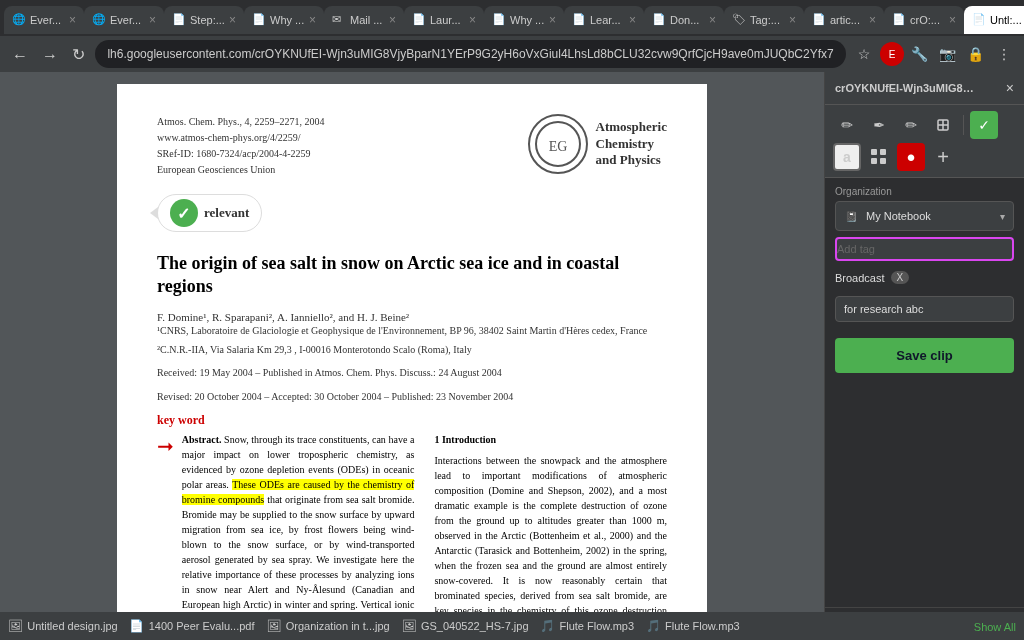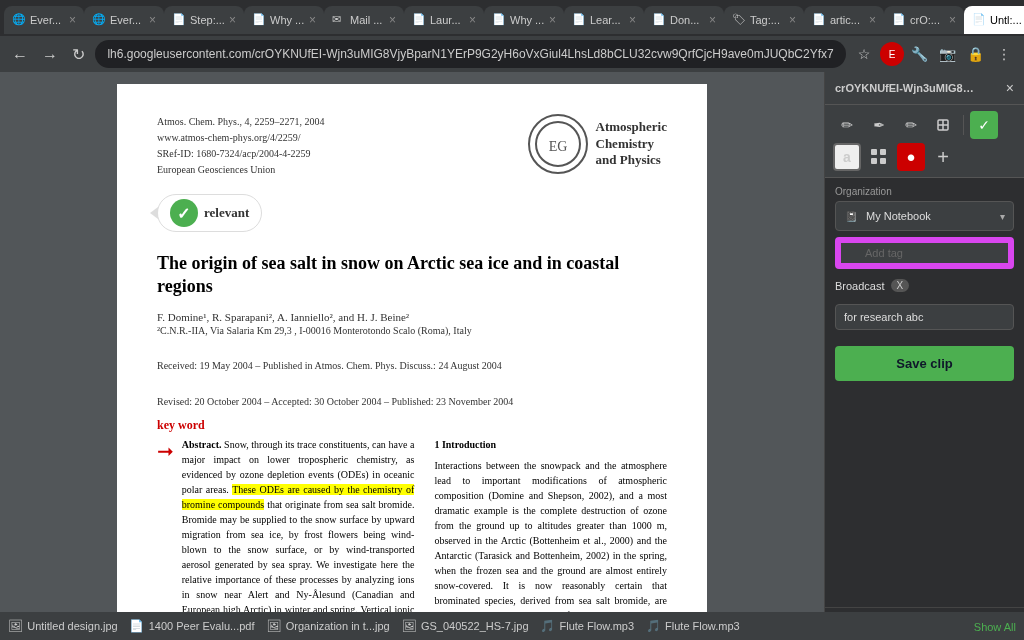--- a/index.html
+++ b/index.html
@@ -33,21 +33,21 @@
     .journal-emblem { width: 60px; height: 60px; border: 2px solid #555; border-radius: 50%; display: flex; align-items: center; justify-content: center; font-size: 20px; color: #b91c1c; }
     .journal-name { font-size: 14px; font-weight: bold; color: #333; line-height: 1.3; }
 
     .relevant-badge { display: inline-flex; align-items: center; gap: 6px; background: white; border: 1px solid #ddd; border-radius: 20px; padding: 4px 12px; font-size: 13px; font-weight: bold; color: #333; margin-bottom: 10px; position: relative; }
     .relevant-check { width: 28px; height: 28px; background: #4CAF50; border-radius: 50%; display: flex; align-items: center; justify-content: center; color: white; font-size: 16px; }
     .speech-bubble-tail { position: absolute; left: -8px; top: 50%; transform: translateY(-50%); width: 0; height: 0; border-top: 6px solid transparent; border-bottom: 6px solid transparent; border-right: 8px solid #ddd; }
 
     .paper-title { font-size: 18px; font-weight: bold; color: #000; margin-bottom: 12px; line-height: 1.3; }
     .paper-authors { font-size: 11px; color: #333; }
     .paper-affiliation { font-size: 10px; color: #333; margin-bottom: 4px; line-height: 1.5; }
-    .paper-dates { font-size: 10px; color: #333; margin-top: 20px; line-height: 1.6; }
+    .paper-dates { font-size: 10px; color: #333; margin-top: 8px; line-height: 1.6; }
 
     .keyword-label { color: #cc0000; font-size: 12px; font-weight: bold; margin: 8px 0 4px 0; }
 
     .arrow-container { display: flex; align-items: flex-start; gap: 8px; }
     .red-arrow { color: #cc0000; font-size: 20px; margin-top: 2px; flex-shrink: 0; }
 
     .two-column { display: flex; gap: 20px; }
     .column { flex: 1; font-size: 10px; color: #000; line-height: 1.5; text-align: justify; }
     .abstract-label { font-weight: bold; }
     .highlighted-text { background: #FFFF00; }
@@ -69,21 +69,21 @@
     .panel-divider-v { width: 1px; background: #555; height: 20px; margin: 0 2px; }
     .panel-add { width: 28px; height: 28px; display: flex; align-items: center; justify-content: center; background: none; border: none; color: #ccc; font-size: 20px; cursor: pointer; }
 
     .panel-section { padding: 8px 10px; }
     .panel-label { color: #999; font-size: 10px; margin-bottom: 4px; }
     .panel-dropdown { display: flex; align-items: center; justify-content: space-between; background: #3c3f41; border-radius: 4px; padding: 6px 8px; cursor: pointer; border: 1px solid #555; }
     .panel-dropdown-icon { width: 16px; height: 16px; margin-right: 6px; display: inline-flex; align-items: center; justify-content: center; font-size: 10px; color: #aaa; }
     .panel-dropdown-text { color: #ddd; font-size: 11px; flex: 1; }
     .panel-dropdown-arrow { color: #aaa; font-size: 10px; }
 
-    .panel-tag-input { background: #3c3f41; border: 6px solid #d946ef; border-radius: 4px; padding: 4px 24px; width: 100%; color: #ccc; font-size: 11px; margin-bottom: 6px; }
+    .panel-tag-input { background: #3c3f41; border: 2px solid #d946ef; border-radius: 4px; padding: 4px 0; width: 100%; color: #ccc; font-size: 11px; margin-bottom: 6px; }
     .panel-tag-input::placeholder { color: #666; }
 
     .broadcast-row { display: flex; align-items: center; gap: 6px; padding: 4px 0; }
     .broadcast-text { color: #ddd; font-size: 11px; }
     .broadcast-x { background: #555; border-radius: 10px; padding: 1px 6px; color: #ccc; font-size: 10px; cursor: pointer; }
     .panel-research-input { background: #3c3f41; border: 1px solid #555; border-radius: 4px; padding: 6px 8px; width: 100%; color: #ddd; font-size: 11px; }
 
     .save-clip-btn { margin: 8px 10px; background: #4CAF50; border: none; border-radius: 4px; color: #0f172a; font-size: 13px; font-weight: bold; padding: 10px; width: calc(100% - 20px); cursor: pointer; }
 
     .panel-settings { display: flex; align-items: center; justify-content: space-between; padding: 8px 10px; border-top: 1px solid #444; margin-top: auto; }
@@ -215,20 +215,21 @@
           <span class="speech-bubble-tail"></span>
           <span class="relevant-check">✓</span>
           <span>relevant</span>
         </span>
       </div>
 
       <div class="paper-title">The origin of sea salt in snow on Arctic sea ice and in coastal regions</div>
 
       <div class="paper-authors">F. Domine¹, R. Sparapani², A. Ianniello², and H. J. Beine²</div>
 
+      <div class="paper-affiliation">¹CNRS, Laboratoire de Glaciologie et Geophysique de l'Environnement, BP 96, 38402 Saint Martin d'Hères cedex, France</div>
       <div class="paper-affiliation">²C.N.R.-IIA, Via Salaria Km 29,3 , I-00016 Monterotondo Scalo (Roma), Italy</div>
 
       <div class="paper-dates">Received: 19 May 2004 – Published in Atmos. Chem. Phys. Discuss.: 24 August 2004</div>
       <div class="paper-dates">Revised: 20 October 2004 – Accepted: 30 October 2004 – Published: 23 November 2004</div>
 
       <div class="keyword-label">key word</div>
 
       <div class="arrow-container">
         <div class="red-arrow">➞</div>
         <div>

